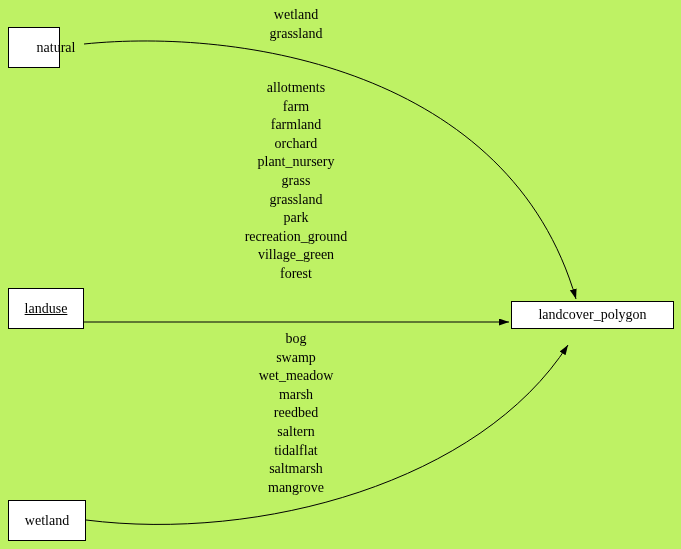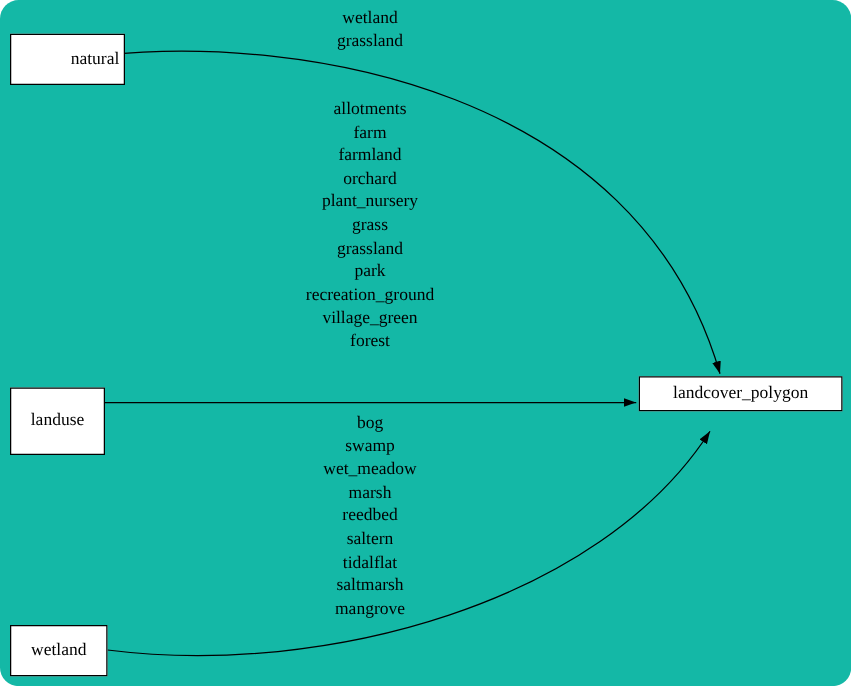--- a/index.html
+++ b/index.html
@@ -4,25 +4,24 @@
 <style>
   html, body {
     margin: 0;
     padding: 0;
     background: #ffffff;
   }
   .canvas {
     position: relative;
     width: 681px;
     height: 549px;
-    background: #14b8a6;
+    background: #bef264;
     font-family: "Liberation Serif", "DejaVu Serif", serif;
     color: #000000;
     overflow: hidden;
-    border-radius: 15px;
   }
   .edges-layer {
     position: absolute;
     left: 0;
     top: 0;
     width: 681px;
     height: 549px;
   }
   .edge {
     fill: none;
@@ -90,25 +89,25 @@
       <div>swamp</div>
       <div>wet_meadow</div>
       <div>marsh</div>
       <div>reedbed</div>
       <div>saltern</div>
       <div>tidalflat</div>
       <div>saltmarsh</div>
       <div>mangrove</div>
     </div>
 
-  <div class="node" style="left:8px; top:27px; width:92px; height:41px;padding-left:44px;">
+  <div class="node" style="left:8px; top:27px; width:52px; height:41px;padding-left:44px;">
     <span>natural</span>
   </div>
 
-  <div class="node" style="left:8px; top:310px; width:76px; height:54px;">
+  <div class="node" style="left:8px; top:288px; width:76px; height:41px;text-decoration:underline;">
     <span>landuse</span>
   </div>
 
   <div class="node" style="left:8px; top:500px; width:78px; height:41px;">
     <span>wetland</span>
   </div>
 
   <div class="node" style="left:511px; top:301px; width:163px; height:28px;">
     <span>landcover_polygon</span>
   </div>

